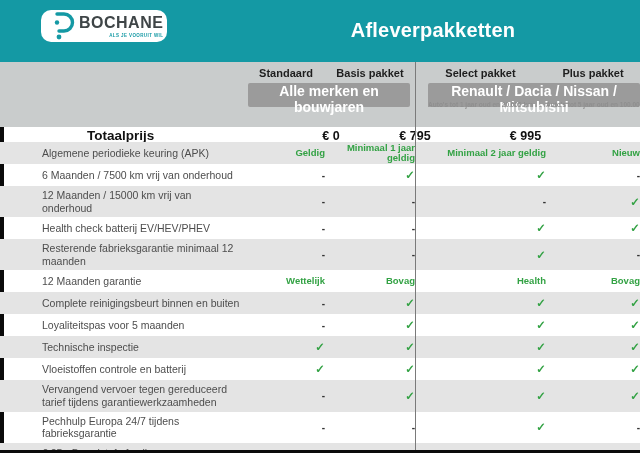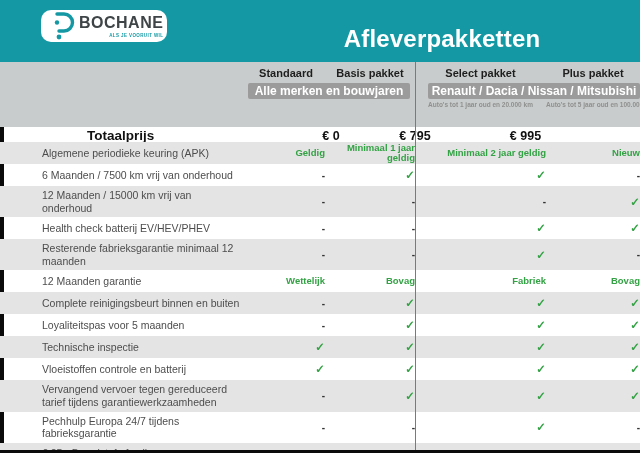--- a/index.html
+++ b/index.html
@@ -22,43 +22,43 @@
   .logo-texts{display:flex;flex-direction:column;align-items:flex-end;}
   .logo-name{
     font-size:16px;font-weight:bold;color:#3f4547;letter-spacing:.5px;line-height:1;
   }
   .logo-tagline{
     font-size:4.5px;font-weight:bold;color:var(--teal,#1499a4);
     letter-spacing:.4px;margin-top:2px;
   }
   .page-title{
     position:absolute;left:433px;top:50%;transform:translate(-50%,-54%);
-    margin:9px;color:#fff;font-size:24px;font-weight:bold;letter-spacing:.2px;
+    margin:0;color:#fff;font-size:20px;font-weight:bold;letter-spacing:.2px;
     white-space:nowrap;
   }
   
   .table-area{position:relative;height:388px;background:#fff;}
   .col-divider{
     position:absolute;left:415px;top:0;bottom:0;width:1px;
     background:#7a7a7a;z-index:6;
   }
   .grid{
     display:grid;grid-template-columns:247px 78px 90px 131px 94px;
     align-items:center;
   }
   
   .thead{background:var(--band,#c9cccc);height:65px;padding-top:4px;}
   .col-head{
     font-size:11px;font-weight:bold;color:#1e1e1e;text-align:center;
     height:14px;line-height:14px;
   }
   .pills{margin-top:3px;height:16px;}
   .pill{
-    background:var(--pill,#9b9b9b);color:#fff;font-size:12px;font-weight:bold;
-    text-align:center;height:16px;line-height:16px;border-radius:2px;
+    background:var(--pill,#9b9b9b);color:#fff;font-size:14px;font-weight:bold;
+    text-align:center;height:24px;line-height:16px;border-radius:2px;
   }
   .pill-left{grid-column:2/4;margin:0 5px 0 1px;}
   .pill-right{grid-column:4/6;margin:0 0 0 13px;}
   .conditions{height:10px;margin-top:1px;}
   .cond{
     font-size:6.5px;font-weight:bold;color:#8f8f8f;text-align:center;
     line-height:10px;white-space:nowrap;
   }
   .cond-select{grid-column:4;}
   .cond-plus{grid-column:5;}
@@ -163,21 +163,21 @@
           <div class="cell label">Resterende fabrieksgarantie minimaal 12 maanden</div>
           <div class="cell val dash">-</div>
           <div class="cell val dash">-</div>
           <div class="cell val check">✓</div>
           <div class="cell val dash">-</div>
         </div>
         <div class="grid row plain">
           <div class="cell label">12 Maanden garantie</div>
           <div class="cell val txt">Wettelijk</div>
           <div class="cell val txt">Bovag</div>
-          <div class="cell val txt">Fabriek</div>
+          <div class="cell val txt">Health</div>
           <div class="cell val txt">Bovag</div>
         </div>
         <div class="grid row stripe">
           <div class="cell label">Complete reinigingsbeurt binnen en buiten</div>
           <div class="cell val dash">-</div>
           <div class="cell val check">✓</div>
           <div class="cell val check">✓</div>
           <div class="cell val check">✓</div>
         </div>
         <div class="grid row plain">

